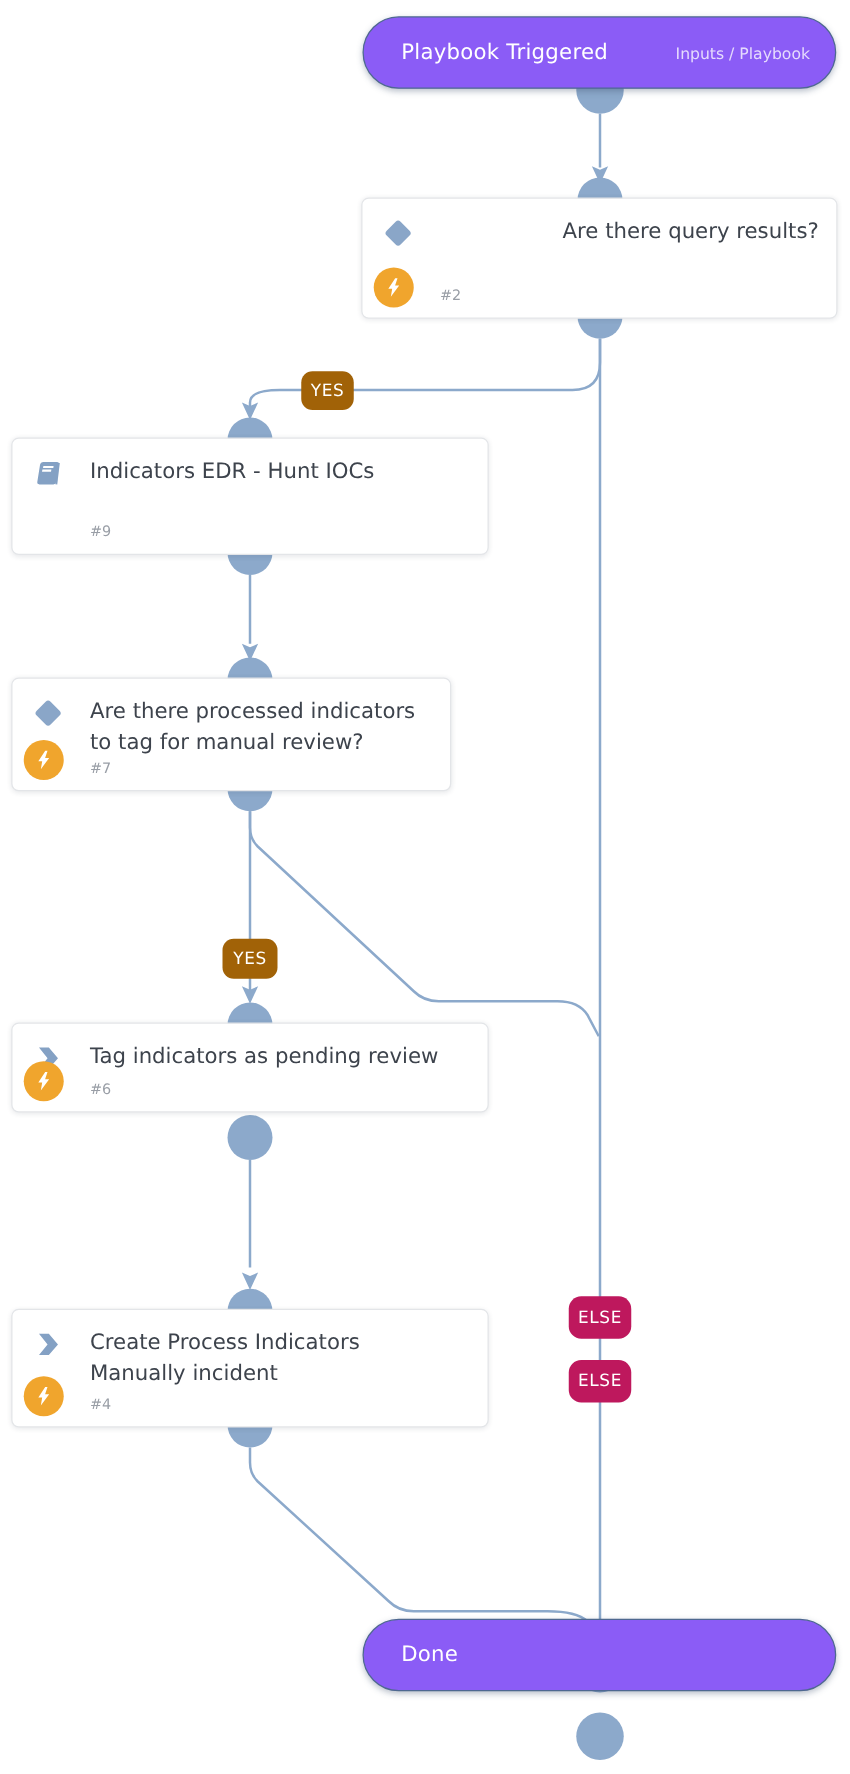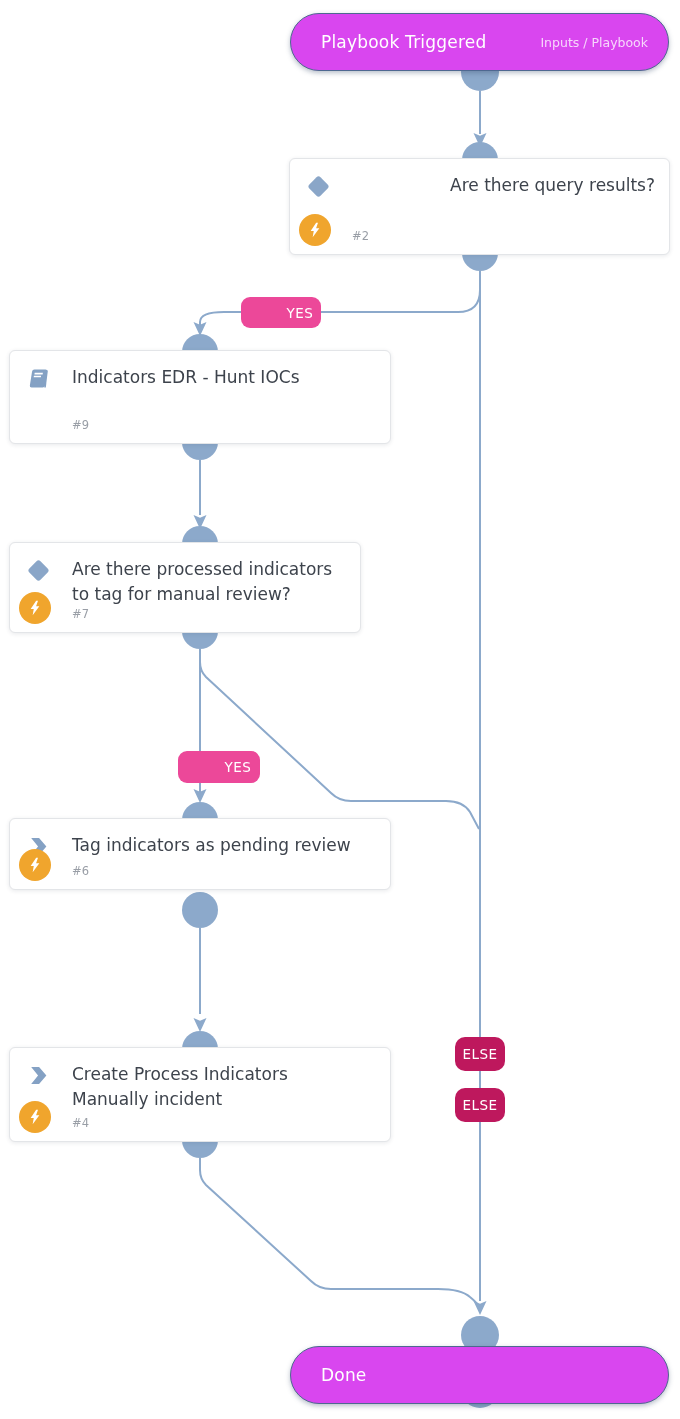--- a/index.html
+++ b/index.html
@@ -5,21 +5,21 @@
   html,body{margin:0;padding:0;background:#fff;}
   #canvas{
     position:relative;width:680px;height:1419px;overflow:hidden;background:#ffffff;
     font-family:"DejaVu Sans","Liberation Sans",sans-serif;
   }
   #connectors{position:absolute;left:0;top:0;z-index:0;}
 
   
   .pill{
     position:absolute;left:290px;width:379px;height:58px;border-radius:29px;
-    background:#d946ef;border:1px solid #4e6890;box-sizing:border-box;
+    background:#8b5cf6;border:1px solid #4e6890;box-sizing:border-box;
     box-shadow:0 2px 5px rgba(50,70,100,.35);
     display:flex;align-items:center;z-index:3;cursor:pointer;
   }
   .pill-title{color:#fff;font-size:17px;padding-left:30px;letter-spacing:.2px;}
   .pill-link{
     margin-left:auto;padding-right:20px;color:rgba(255,255,255,.78);font-size:12.5px;
   }
 
   
   .card{
@@ -36,21 +36,21 @@
     position:absolute;left:9px;bottom:8px;width:32px;height:32px;border-radius:50%;
     background:#f0a52d;display:flex;align-items:center;justify-content:center;
   }
   .bolt svg{width:20px;height:20px;}
 
   
   .badge{
     position:absolute;display:flex;align-items:center;justify-content:center;
     color:#fff;font-size:13.5px;letter-spacing:.5px;z-index:4;
   }
-  .badge-yes{background:#ec4899;border-radius:9px;padding-left:38px;}
+  .badge-yes{background:#a16207;border-radius:9px;}
   .badge-else{background:#be185d;border-radius:10px;}
   .yes-1{left:241px;top:297px;width:42px;height:31px;}
   .yes-2{left:178px;top:751px;width:44px;height:32px;}
   .else-1{left:455px;top:1037px;width:50px;height:34px;}
   .else-2{left:455px;top:1088px;width:50px;height:34px;}
 </style>
 </head>
 <body>
 
 <div id="canvas">
@@ -176,21 +176,21 @@
     <span class="card-title">Create Process Indicators
 Manually incident</span>
     <span class="bolt">
       <svg viewBox="0 0 24 24">
           <path d="M13.4 3.2 L6.8 13.2 h3.7 L9.2 20.8 L17.2 10 h-3.9 L15.6 3.2 Z" fill="#fff"></path>
         </svg>
     </span>
     <span class="task-id">#4</span>
   </div>
 
-  <div class="pill" style="top:1346px;align-items:center;">
+  <div class="pill" style="top:1295px;align-items:center;">
     <span class="pill-title">Done</span>
   </div>
 
   <div class="badge badge-yes yes-1">YES</div>
   <div class="badge badge-yes yes-2">YES</div>
   <div class="badge badge-else else-1">ELSE</div>
   <div class="badge badge-else else-2">ELSE</div>
 
 </div>
 

